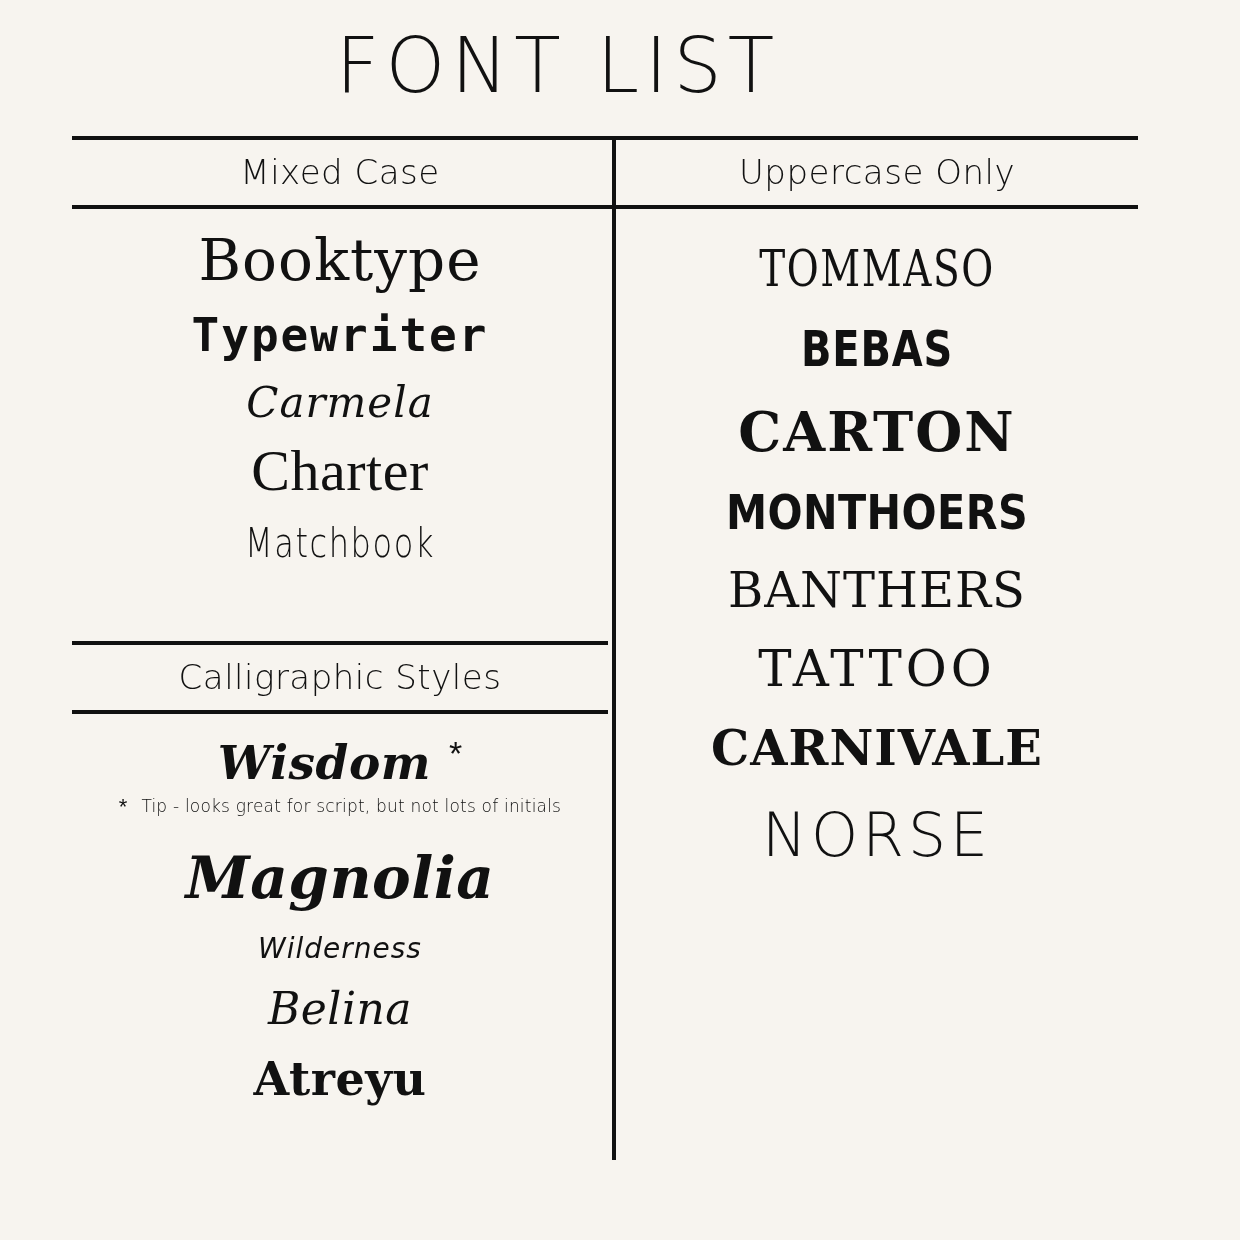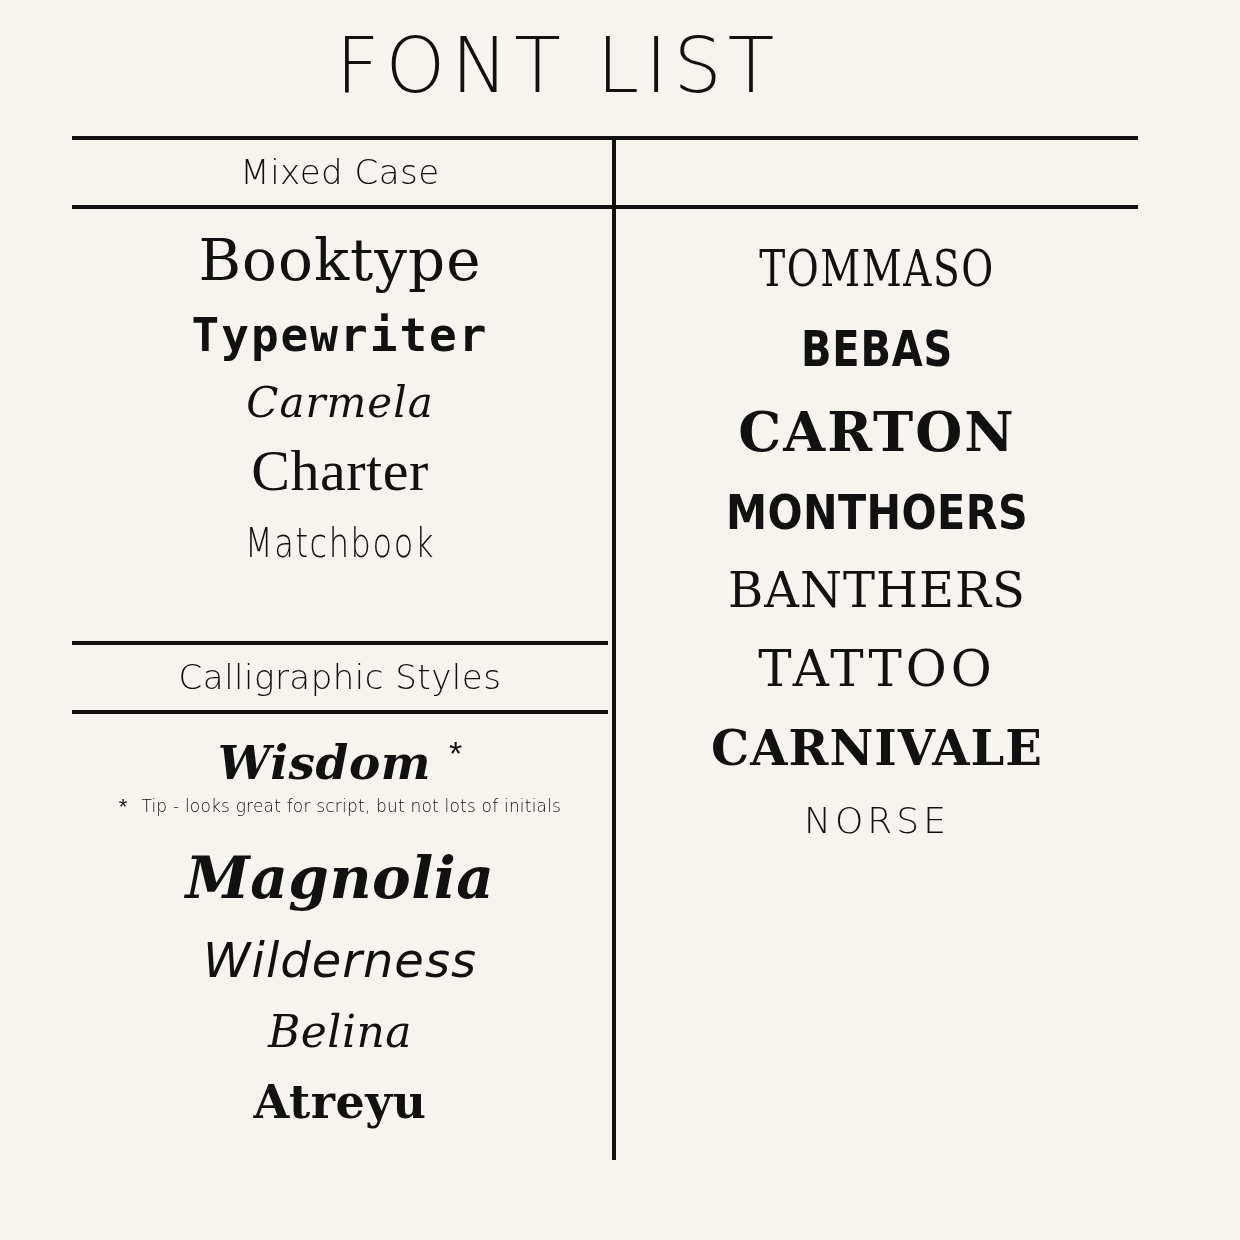--- a/index.html
+++ b/index.html
@@ -171,21 +171,21 @@
     font-style: italic;
     font-weight: 700;
     font-size: 58px;
     letter-spacing: 0.5px;
     margin-top: 24px;
   }
   .s-wilderness {
     font-family: "DejaVu Sans", sans-serif;
     font-style: italic;
     font-weight: 400;
-    font-size: 48px;
+    font-size: 28px;
     letter-spacing: 1px;
     margin-top: 20px;
   }
   .s-belina {
     font-family: "DejaVu Serif", serif;
     font-style: italic;
     font-weight: 400;
     font-size: 44px;
     letter-spacing: 0.5px;
     margin-top: 18px;
@@ -254,39 +254,40 @@
   .s-carnivale {
     font-family: "DejaVu Serif", serif;
     font-weight: 700;
     font-size: 48px;
     letter-spacing: 1px;
     margin-top: 22px;
   }
   .s-norse {
     font-family: "DejaVu Sans", sans-serif;
     font-weight: 300;
-    font-size: 36px;
+    font-size: 60px;
     letter-spacing: 4px;
     margin-top: 24px;
   }
 </style>
 </head>
 <body>
 
 <div class="page">
 
   <div class="title">FONT LIST</div>
 
   <div class="rule rule-top"></div>
   <div class="rule rule-underhead"></div>
   <div class="rule rule-mid-left"></div>
   <div class="rule rule-calli-bot"></div>
   <div class="rule rule-vert"></div>
 
   <div class="col-head head-mixed">Mixed Case</div>
+  <div class="col-head head-upper">Uppercase Only</div>
   <div class="col-head head-calli">Calligraphic Styles</div>
 
   <div class="col-left">
     <span class="sample s-booktype">Booktype</span>
     <span class="sample s-typewriter">Typewriter</span>
     <span class="sample s-carmela">Carmela</span>
     <span class="sample s-charter">Charter</span>
     <span class="sample s-matchbook">Matchbook</span>
   </div>
 

